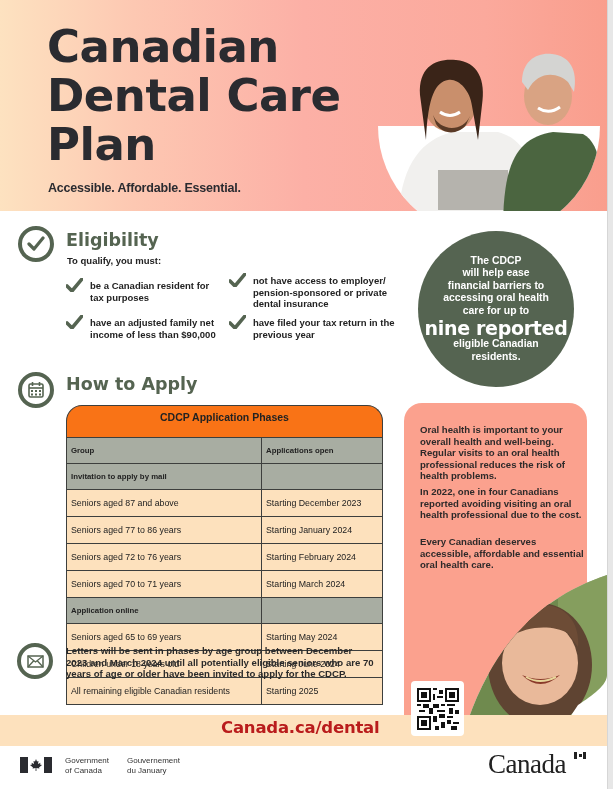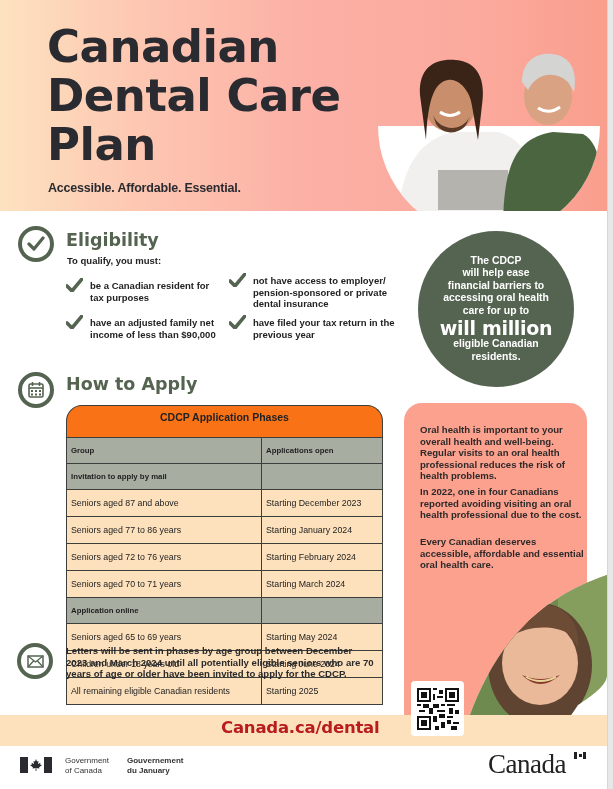--- a/index.html
+++ b/index.html
@@ -137,21 +137,21 @@
       </svg>
     <span class="txt">have filed your tax return in the previous year</span>
   </div>
 
   <div class="green-circle">
     <div class="gc-text">The CDCP</div>
     <div class="gc-text">will help ease</div>
     <div class="gc-text">financial barriers to</div>
     <div class="gc-text">accessing oral health</div>
     <div class="gc-text">care for up to</div>
-    <div class="gc-big">will million</div>
+    <div class="gc-big">nine reported</div>
     <div class="gc-text">eligible Canadian</div>
     <div class="gc-text">residents.</div>
   </div>
 
   <div class="sec-icon" style="left:18px;top:372px;">
     <svg width="18" height="18" viewBox="0 0 18 18">
       <rect x="2" y="3" width="14" height="13" rx="1.5" fill="none" stroke="#556451" stroke-width="1.6"></rect>
       <line x1="2" y1="7" x2="16" y2="7" stroke="#556451" stroke-width="1.6"></line>
       <line x1="5.5" y1="1" x2="5.5" y2="5" stroke="#556451" stroke-width="1.6"></line>
       <line x1="12.5" y1="1" x2="12.5" y2="5" stroke="#556451" stroke-width="1.6"></line>
@@ -296,21 +296,21 @@
       <svg width="12" height="12" viewBox="0 0 12 12">
           <path d="M6 0 L7 2.5 L8.5 2 L8 5 L10.5 3.8 L10 5.5 L12 6 L9 8.5 L9.5 9.5 L6.4 9 L6.4 12 L5.6 12 L5.6 9 L2.5 9.5 L3 8.5 L0 6 L2 5.5 L1.5 3.8 L4 5 L3.5 2 L5 2.5 Z" fill="#2a2b30"></path>
         </svg>
     </div>
     <div style="width:8px;height:16px;background:#2a2b30;"></div>
   </div>
   <div class="gov-text" style="left:65px;">
     <div>Government</div>
     <div>of Canada</div>
   </div>
-  <div class="gov-text" style="left:127px;font-weight:bold;">
+  <div class="gov-text" style="left:127px;">
     <div>Gouvernement</div>
     <div>du January</div>
   </div>
   <div class="wordmark">Canada</div>
   <div style="position:absolute;left:574px;top:752px;width:12px;height:7px;display:flex;">
     <div style="width:3px;height:7px;background:#222;"></div>
     <div style="width:6px;height:7px;display:flex;align-items:center;justify-content:center;">
         <div style="width:3px;height:3px;background:#222;"></div>
       </div>
     <div style="width:3px;height:7px;background:#222;"></div>

